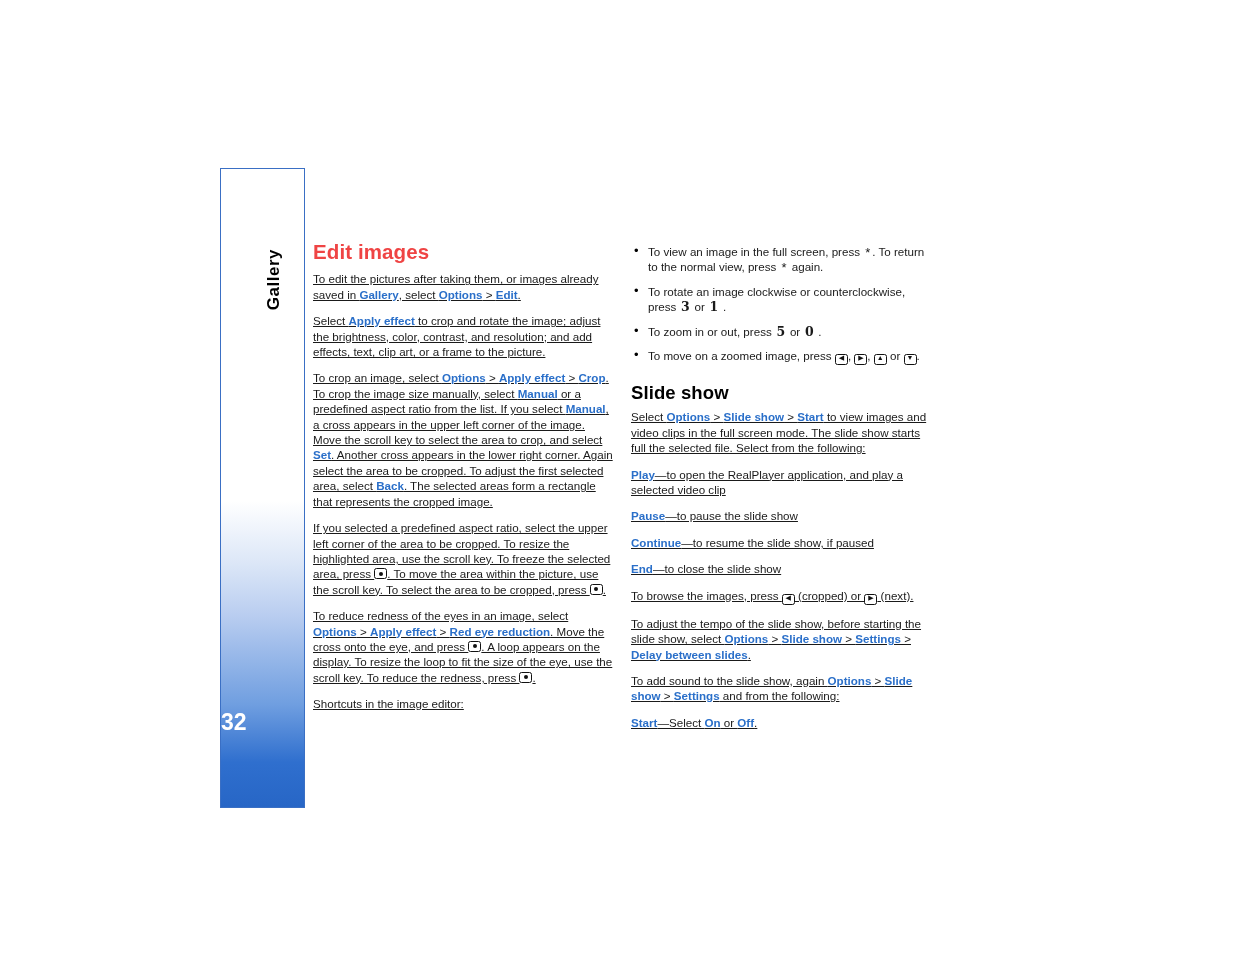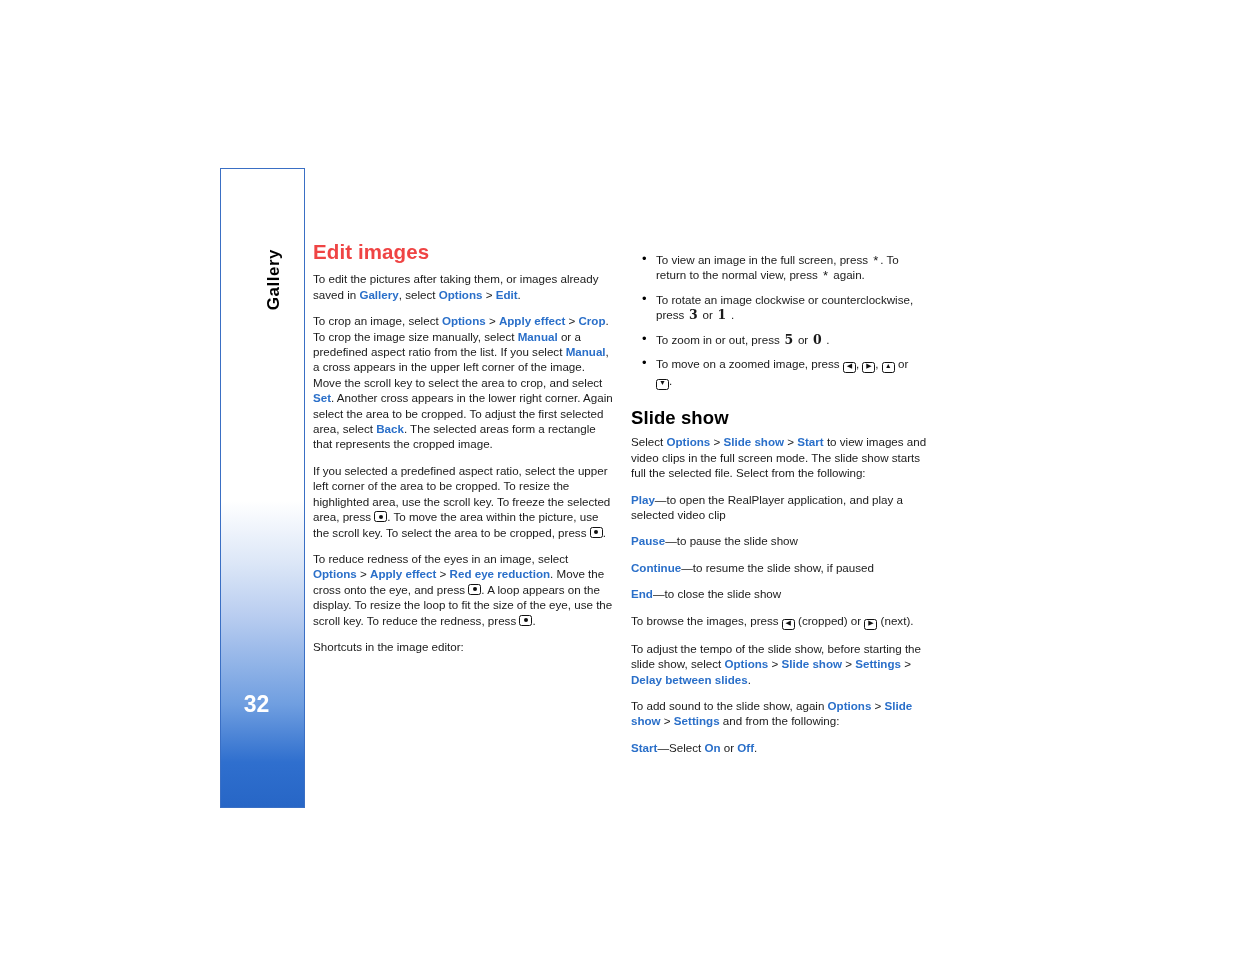--- a/index.html
+++ b/index.html
@@ -52,22 +52,22 @@
     font-size: 17px;
     font-weight: bold;
     letter-spacing: 0.5px;
     color: #000;
     margin-right: 22px;
   }
   #page-number {
     position: absolute;
     left: 0;
     width: 85px;
-    top: 522px;
-    text-align: center;
+    top: 540px;
+    text-align: left;
     font-size: 23px;
     font-weight: bold;
     color: #ffffff;
     padding-right: 14px;
     box-sizing: border-box;
   }
 
   
   .col {
     position: absolute;
@@ -88,26 +88,27 @@
   }
   h2.heading {
     font-size: 18.5px;
     font-weight: bold;
     margin: 20px 0 9px 0;
     color: #000;
     letter-spacing: 0.1px;
   }
   p.para {
     margin: 0 0 11px 0;
+    text-decoration: underline;
   }
   .hl { color: #2a6fc9; font-weight: bold; }
   .kw { color: #2a6fc9; font-weight: bold; }
 
   ul.bullets {
-    margin: 8px;
+    margin: 0;
     padding: 0;
     list-style: none;
   }
   ul.bullets li {
     position: relative;
     padding-left: 17px;
     margin-bottom: 9px;
   }
   ul.bullets li:before {
     content: "\2022";
@@ -178,20 +179,21 @@
   </div>
   <div id="page-number">32</div>
 </div>
 
 <div id="col-left" class="col">
 
   <h1 class="heading">Edit images</h1>
 
   <p class="para"><span>To edit the pictures after taking them, or images already saved in </span><span class="hl">Gallery</span><span>, select </span><span class="hl">Options</span><span> &gt; </span><span class="hl">Edit</span><span>.</span></p>
 
+  <p class="para"><span>Select </span><span class="hl">Apply effect</span><span> to crop and rotate the image; adjust the brightness, color, contrast, and resolution; and add effects, text, clip art, or a frame to the picture.</span></p>
 
   <p class="para"><span>To crop an image, select </span><span class="hl">Options</span><span> &gt; </span><span class="hl">Apply effect</span><span> &gt; </span><span class="hl">Crop</span><span>. To crop the image size manually, select </span><span class="hl">Manual</span><span> or a predefined aspect ratio from the list. If you select </span><span class="hl">Manual</span><span>, a cross appears in the upper left corner of the image. Move the scroll key to select the area to crop, and select </span><span class="hl">Set</span><span>. Another cross appears in the lower right corner. Again select the area to be cropped. To adjust the first selected area, select </span><span class="hl">Back</span><span>. The selected areas form a rectangle that represents the cropped image.</span></p>
 
   <p class="para"><span>If you selected a predefined aspect ratio, select the upper left corner of the area to be cropped. To resize the highlighted area, use the scroll key. To freeze the selected area, press </span><span class="scrollkey"></span><span>. To move the area within the picture, use the scroll key. To select the area to be cropped, press </span><span class="scrollkey"></span><span>.</span></p>
 
   <p class="para"><span>To reduce redness of the eyes in an image, select </span><span class="hl">Options</span><span> &gt; </span><span class="hl">Apply effect</span><span> &gt; </span><span class="hl">Red eye reduction</span><span>. Move the cross onto the eye, and press </span><span class="scrollkey"></span><span>. A loop appears on the display. To resize the loop to fit the size of the eye, use the scroll key. To reduce the redness, press </span><span class="scrollkey"></span><span>.</span></p>
 
   <p class="para">Shortcuts in the image editor:</p>
 </div>
 

